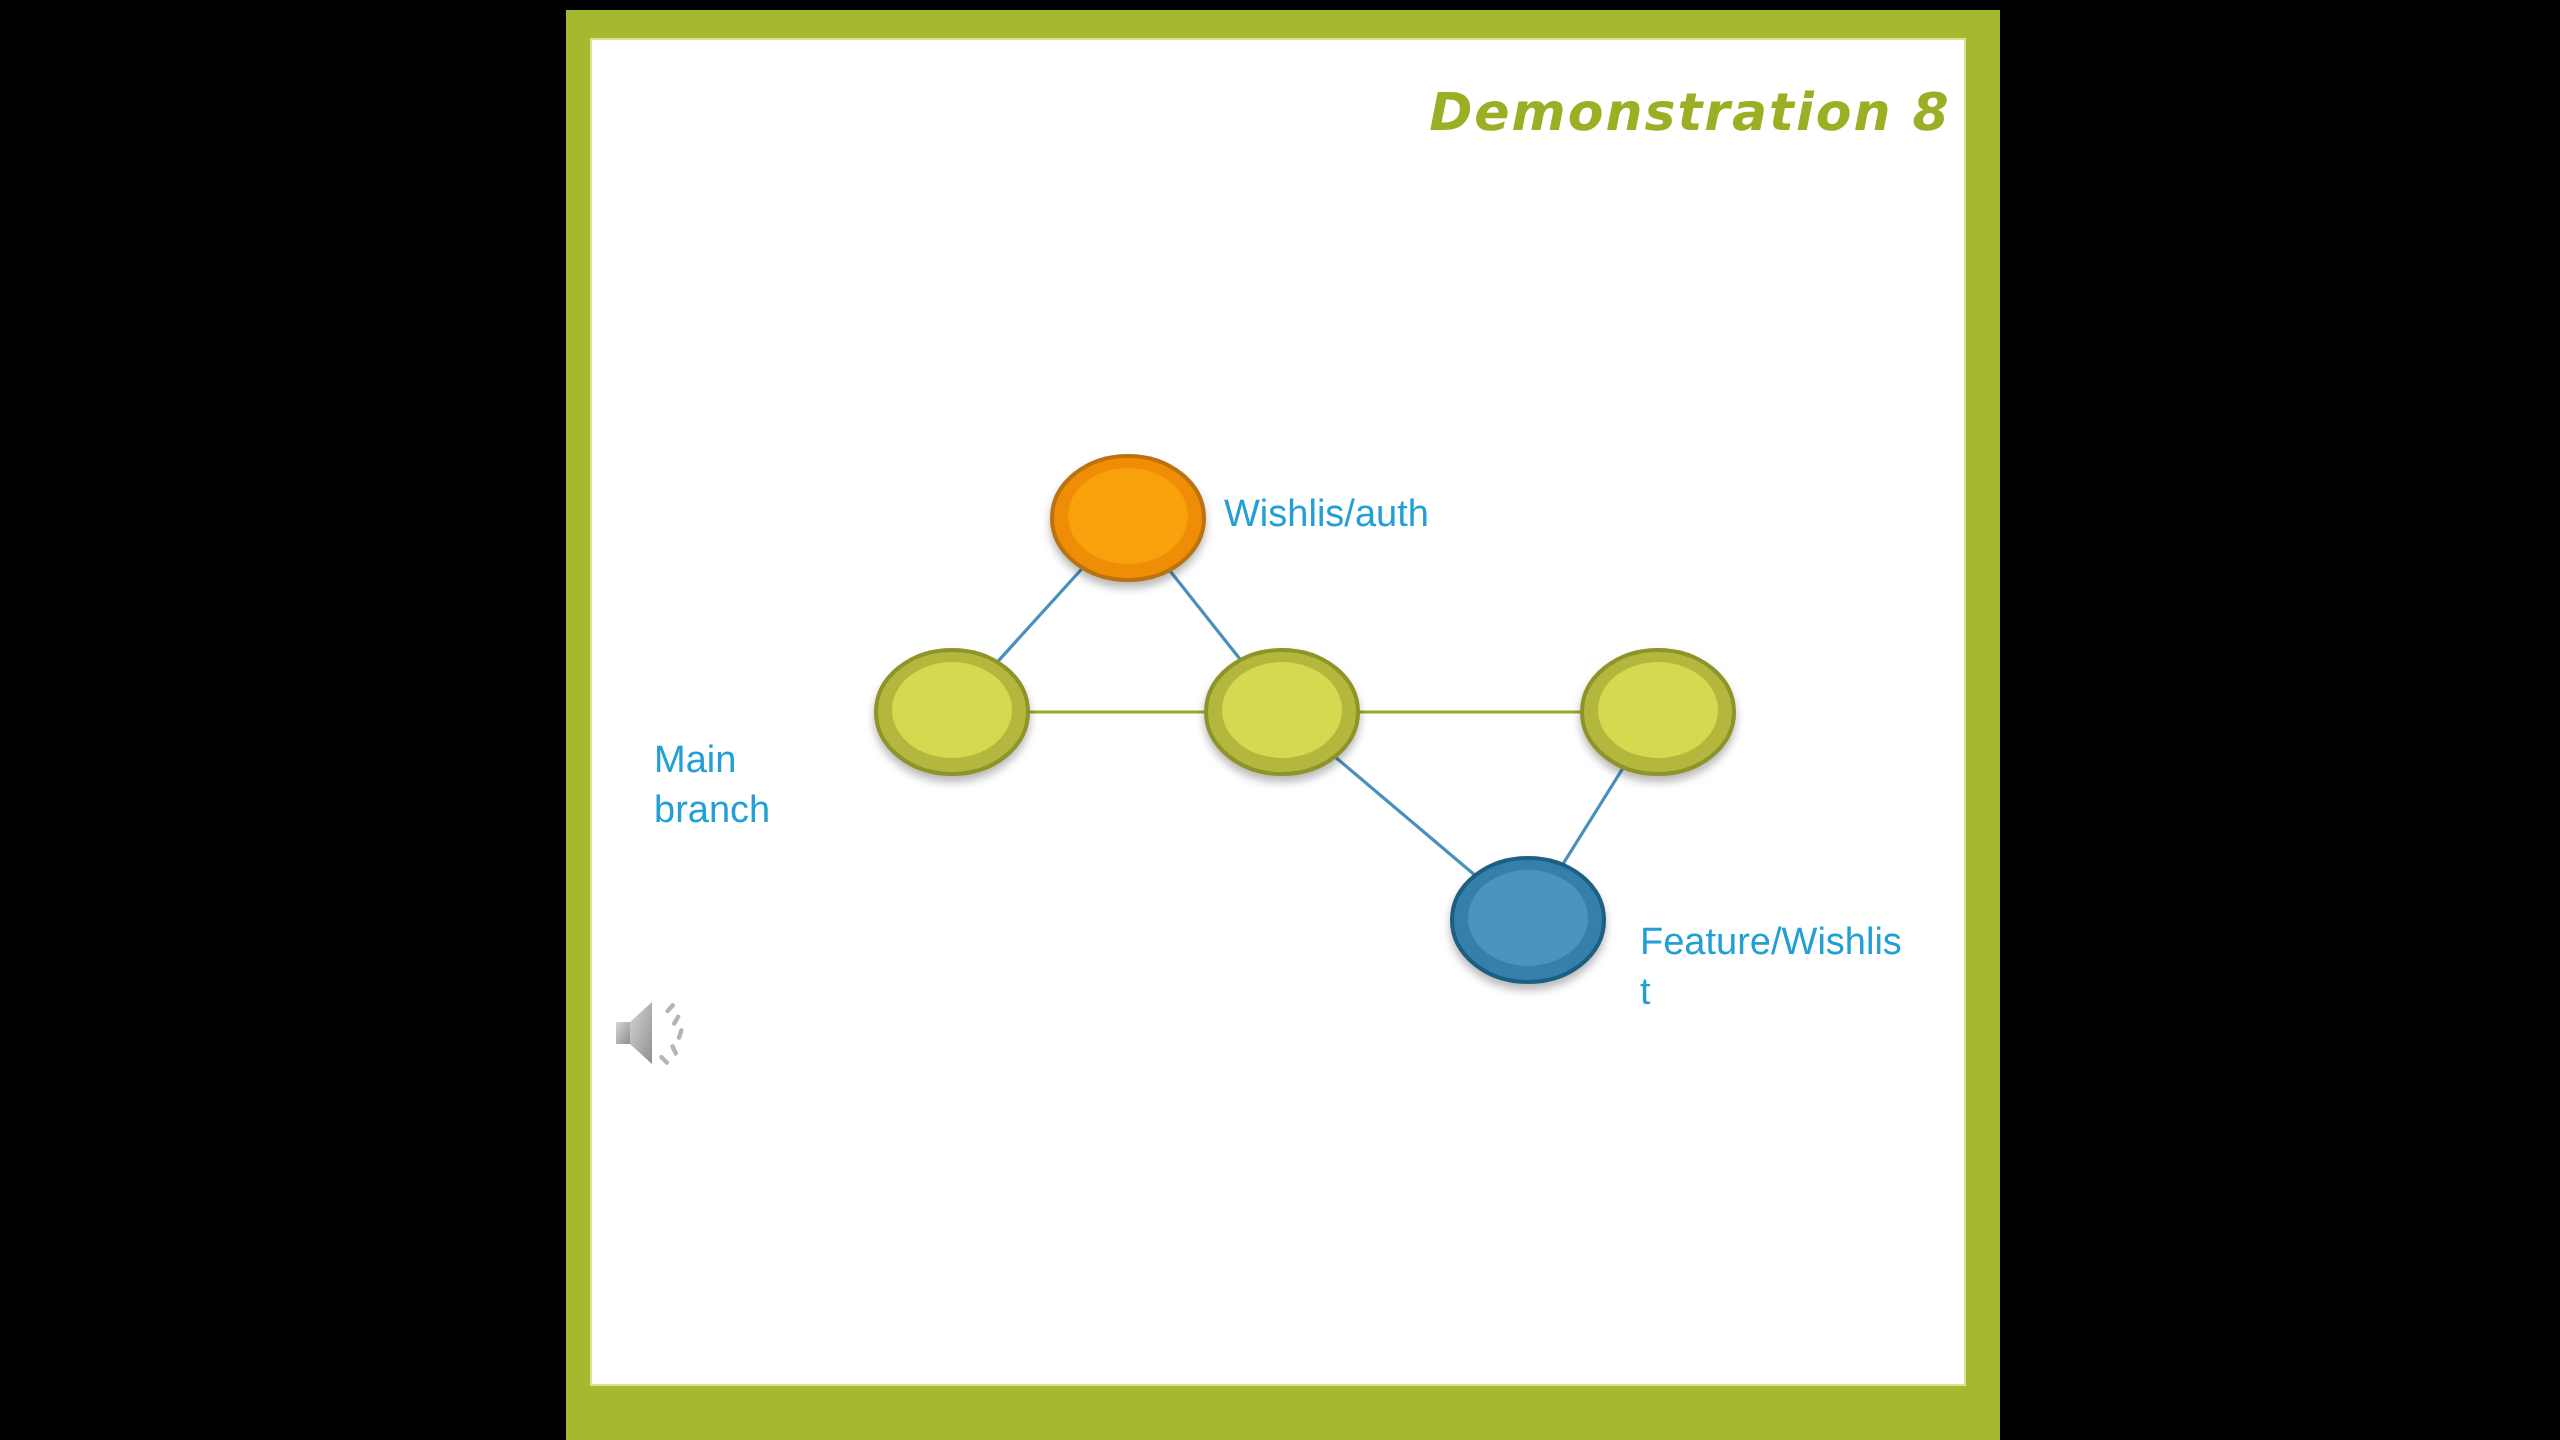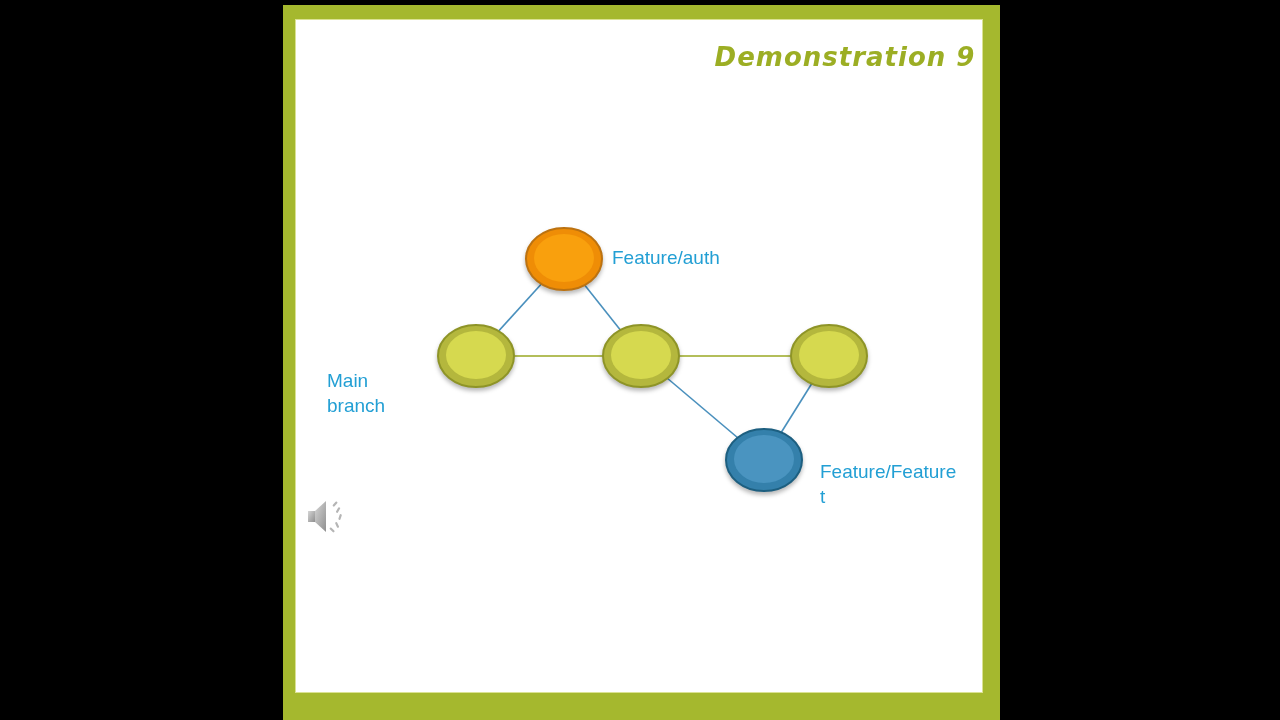--- a/index.html
+++ b/index.html
@@ -63,21 +63,21 @@
     width:42px; height:40px;
   }
 </style>
 </head>
 <body>
 
 <div class="slide">
   <div class="slide-inner"></div>
 </div>
 
-<div class="slide-title">Demonstration 9</div>
+<div class="slide-title">Demonstration 8</div>
 
 <svg class="diagram-svg" viewBox="0 0 1280 720">
 
   <line x1="564" y1="259" x2="476" y2="356" stroke-width="1.6" stroke="#4a90bd"></line>
   <line x1="564" y1="259" x2="641" y2="356" stroke-width="1.6" stroke="#4a90bd"></line>
   <line x1="476" y1="356" x2="641" y2="356" stroke-width="1.5" stroke="#9aa823"></line>
   <line x1="641" y1="356" x2="829" y2="356" stroke-width="1.5" stroke="#9aa823"></line>
   <line x1="641" y1="356" x2="764" y2="460" stroke-width="1.6" stroke="#4a90bd"></line>
   <line x1="829" y1="356" x2="764" y2="460" stroke-width="1.6" stroke="#4a90bd"></line>
 
@@ -98,24 +98,24 @@
     <ellipse cx="829" cy="356" rx="38" ry="31" stroke-width="2" fill="#b4b73d" stroke="#8e9427"></ellipse>
     <ellipse cx="829" cy="355" rx="30" ry="24" fill="#d6d94f"></ellipse>
   </g>
 
   <g class="node">
     <ellipse cx="764" cy="460" rx="38" ry="31" stroke-width="2" fill="#3480ab" stroke="#1d5f80"></ellipse>
     <ellipse cx="764" cy="459" rx="30" ry="24" fill="#4a94c0"></ellipse>
   </g>
 </svg>
 
-<div class="node-label" id="label-feature-auth">Feature/auth</div>
+<div class="node-label" id="label-feature-auth">Wishlis/auth</div>
 <div class="node-label" id="label-main-branch">Main
 branch</div>
-<div class="node-label" id="label-feature-wishlist">Feature/Feature
+<div class="node-label" id="label-feature-wishlist">Feature/Wishlis
 t</div>
 
 <svg class="audio-icon" viewBox="0 0 42 40">
   <defs>
     <linearGradient id="spk" x1="0" y1="0" x2="1" y2="1">
       <stop offset="0" stop-color="#d6d6d6"></stop>
       <stop offset="1" stop-color="#8f8f8f"></stop>
     </linearGradient>
   </defs>
   <g>

